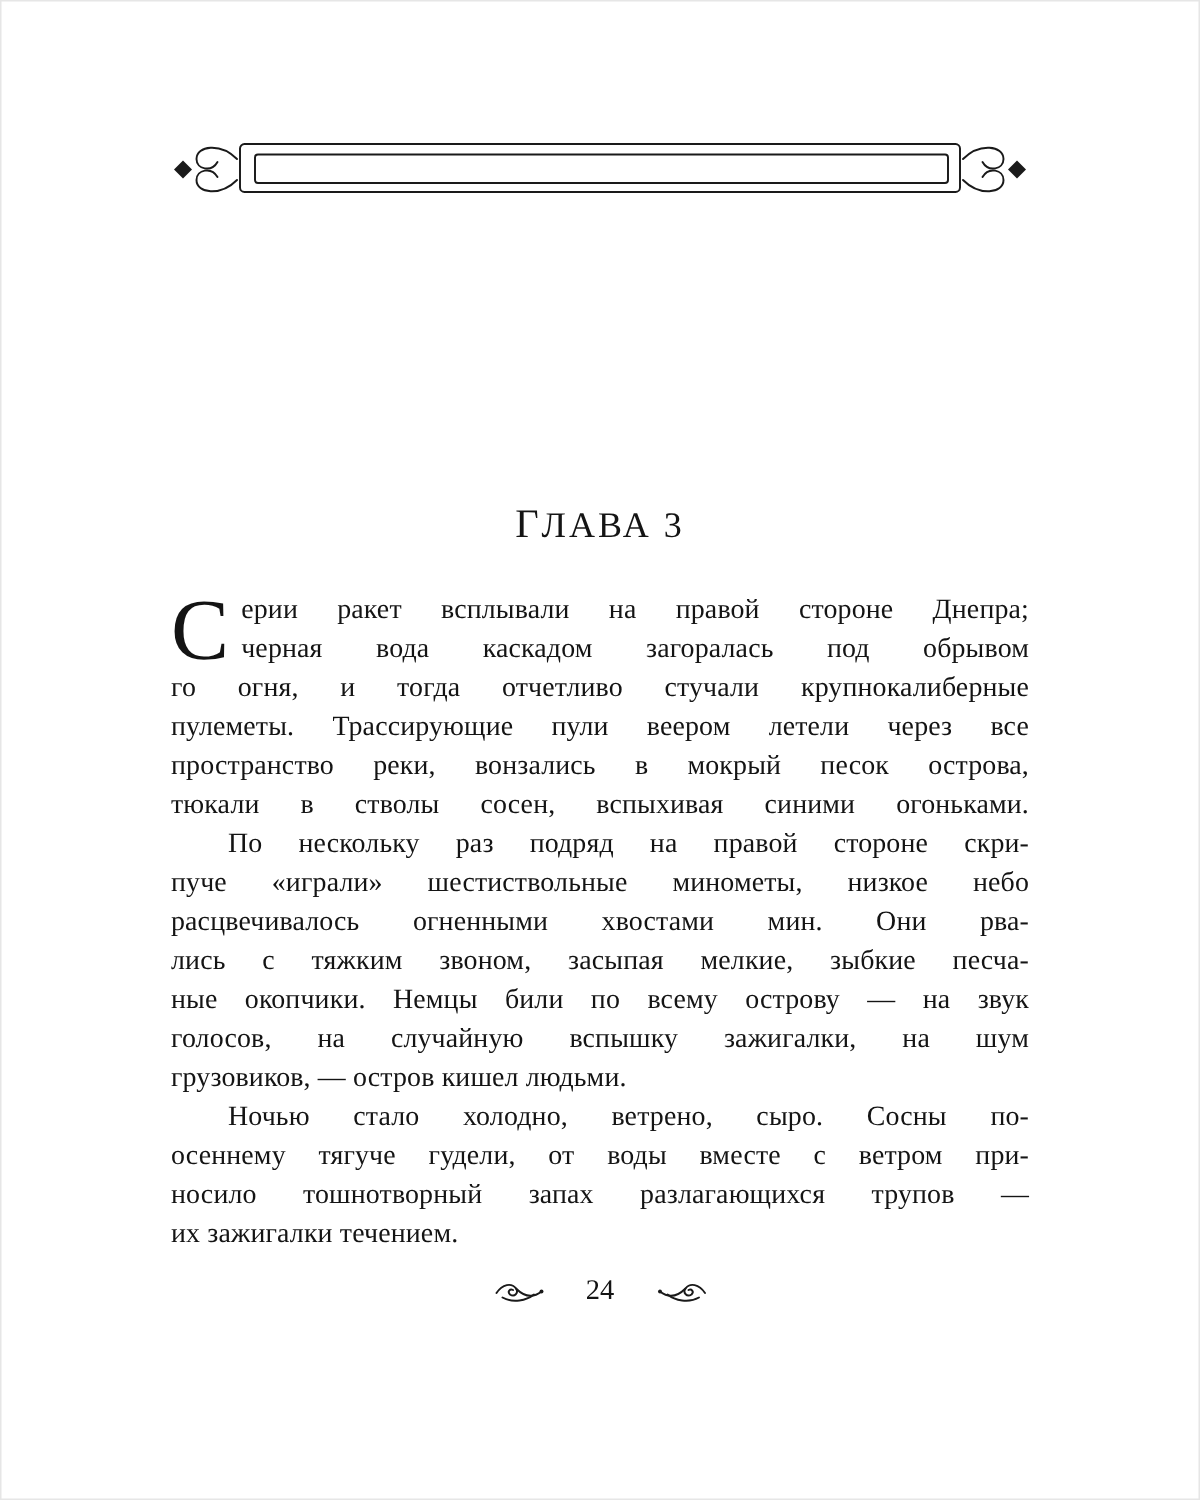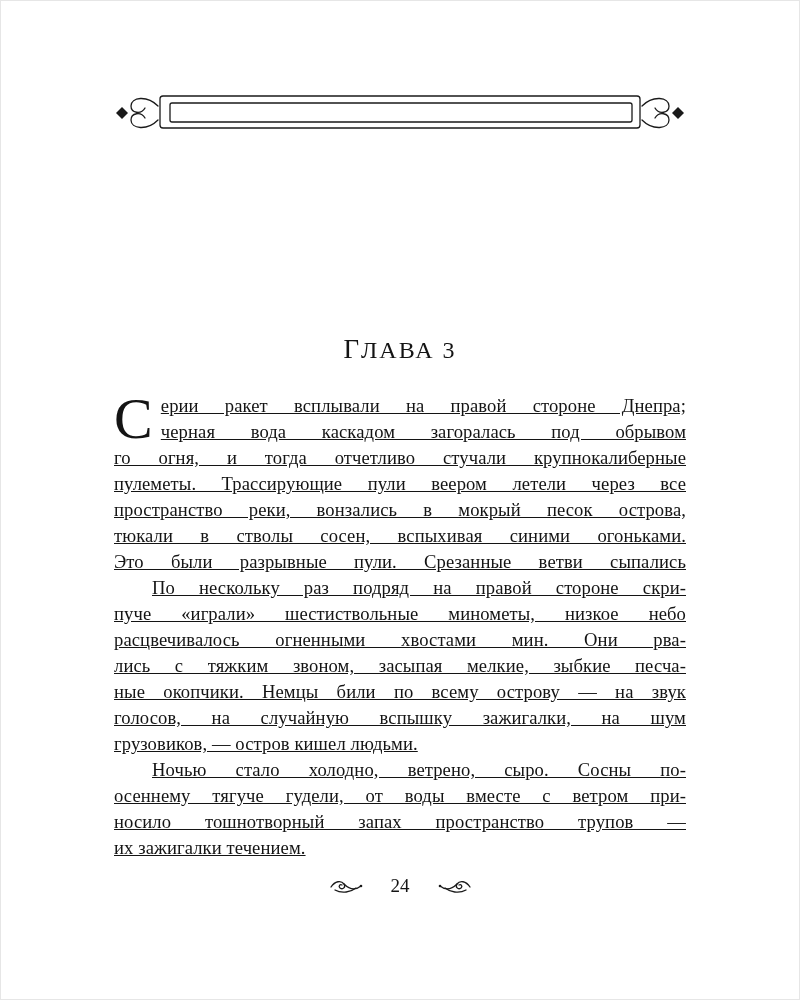--- a/index.html
+++ b/index.html
@@ -39,21 +39,20 @@
     font-size:58px;
     line-height:48px;
     height:50px;
     padding:2px 8px 0 0;
     font-weight:normal;
   }
   .line{
     text-align:justify;
     text-align-last:justify;
     white-space:normal;
-    text-decoration:underline;
   }
   .line.last{
     text-align-last:left;
   }
   .line.indent{
     text-indent:38px;
   }
   .footer{
     margin-top:14px;
     display:flex;
@@ -98,37 +97,36 @@
   <div class="body-text">
 
     <div class="para">
       <span class="dropcap">С</span>
       <div class="line">ерии ракет всплывали на правой стороне Днепра;</div>
       <div class="line">черная вода каскадом загоралась под обрывом</div>
       <div class="line">го огня, и тогда отчетливо стучали крупнокалиберные</div>
       <div class="line">пулеметы. Трассирующие пули веером летели через все</div>
       <div class="line">пространство реки, вонзались в мокрый песок острова,</div>
       <div class="line">тюкали в стволы сосен, вспыхивая синими огоньками.</div>
-      <div class="line">Это были разрывные пули. Срезанные ветви сыпались</div>
     </div>
 
     <div class="para">
       <div class="line indent">По нескольку раз подряд на правой стороне скри-</div>
       <div class="line">пуче «играли» шестиствольные минометы, низкое небо</div>
       <div class="line">расцвечивалось огненными хвостами мин. Они рва-</div>
       <div class="line">лись с тяжким звоном, засыпая мелкие, зыбкие песча-</div>
       <div class="line">ные окопчики. Немцы били по всему острову — на звук</div>
       <div class="line">голосов, на случайную вспышку зажигалки, на шум</div>
       <div class="line last">грузовиков, — остров кишел людьми.</div>
     </div>
 
     <div class="para">
       <div class="line indent">Ночью стало холодно, ветрено, сыро. Сосны по-</div>
       <div class="line">осеннему тягуче гудели, от воды вместе с ветром при-</div>
-      <div class="line">носило тошнотворный запах пространство трупов —</div>
+      <div class="line">носило тошнотворный запах разлагающихся трупов —</div>
       <div class="line last">их зажигалки течением.</div>
     </div>
 
   </div>
 
   <div class="footer">
     <svg class="flourish" viewBox="0 0 34 16" aria-hidden="true">
       <path class="ln" d="M2 9 C 6 3, 12 2, 15 6 C 17 9, 14 12, 11 10 C 9 8, 11 6, 13 7"></path>
       <path class="ln" d="M15 6 C 21 12, 27 12, 32 8"></path>
       <path class="ln" d="M6 12 C 13 16, 22 14, 27 10"></path>

